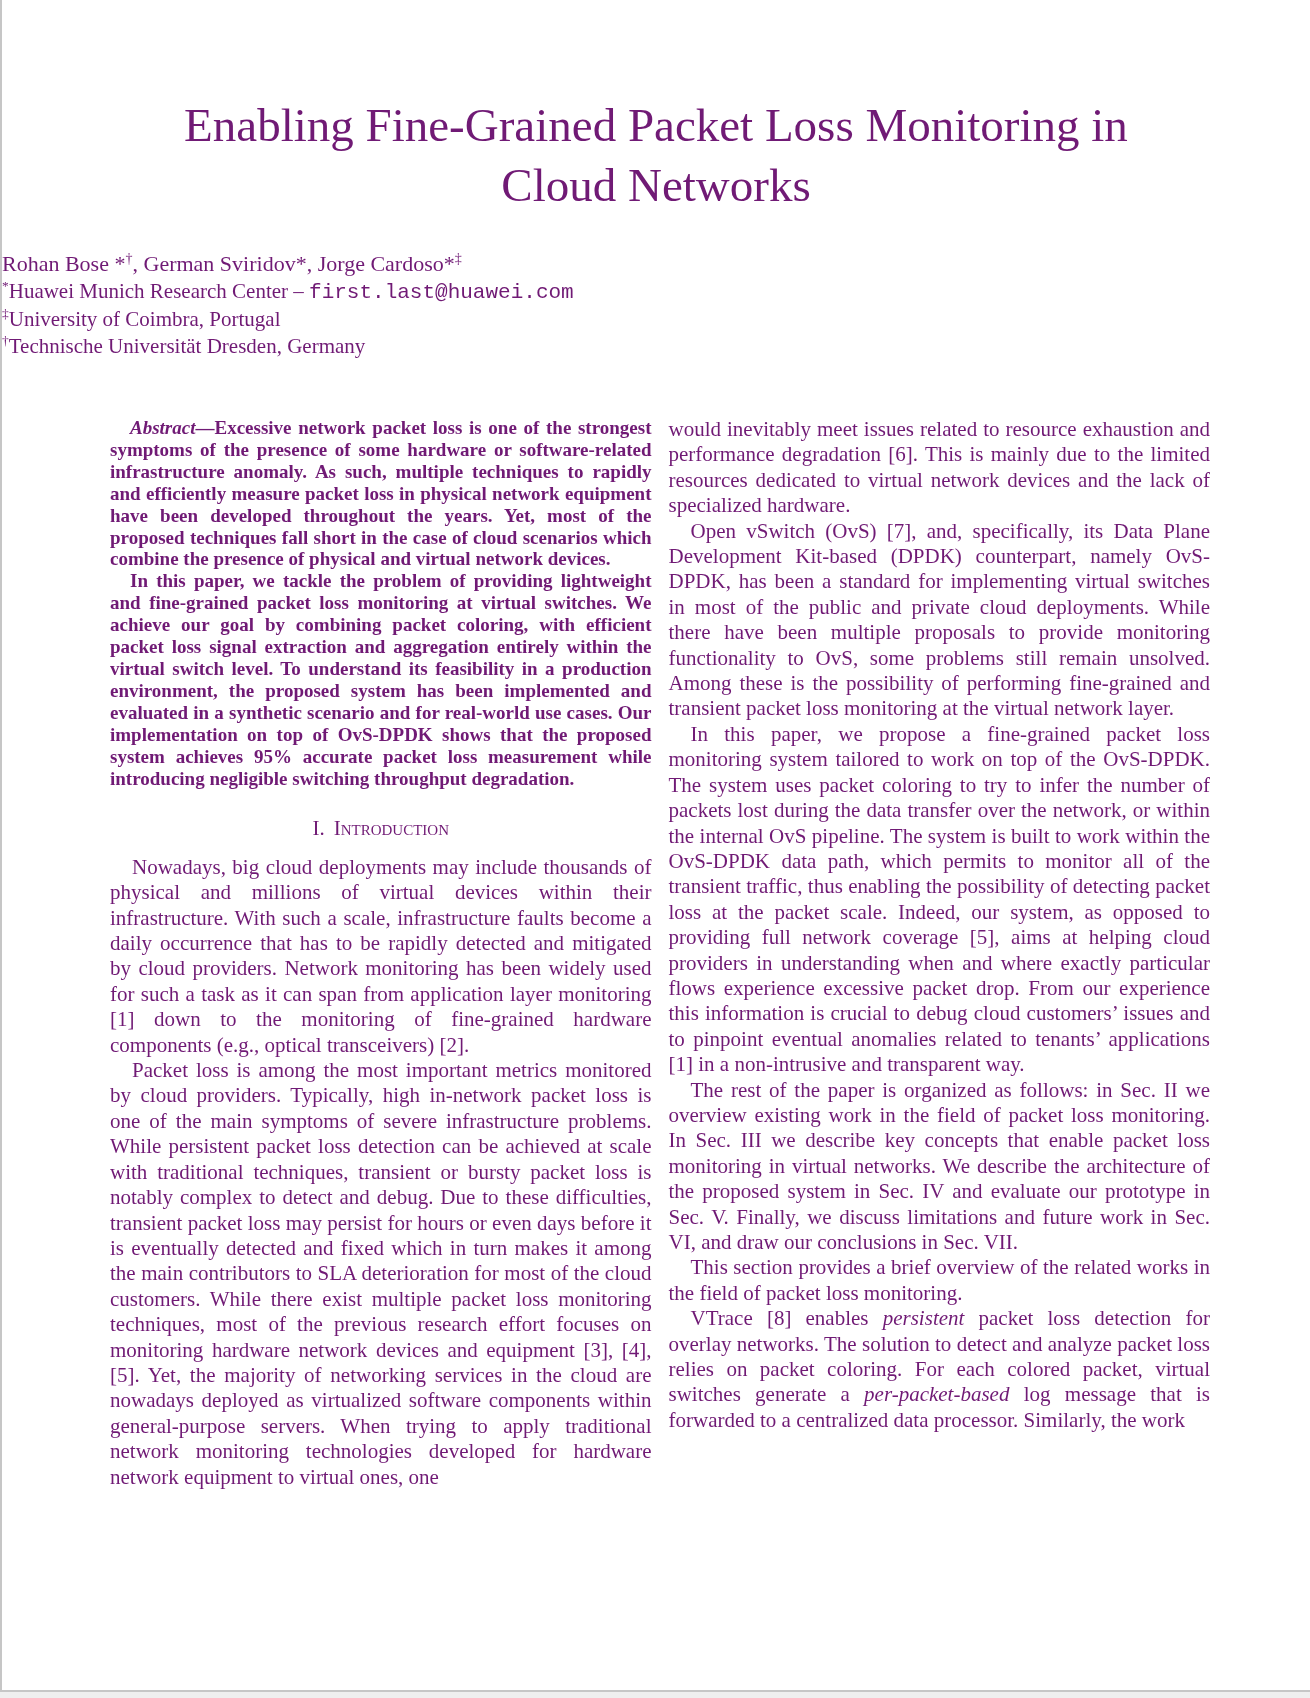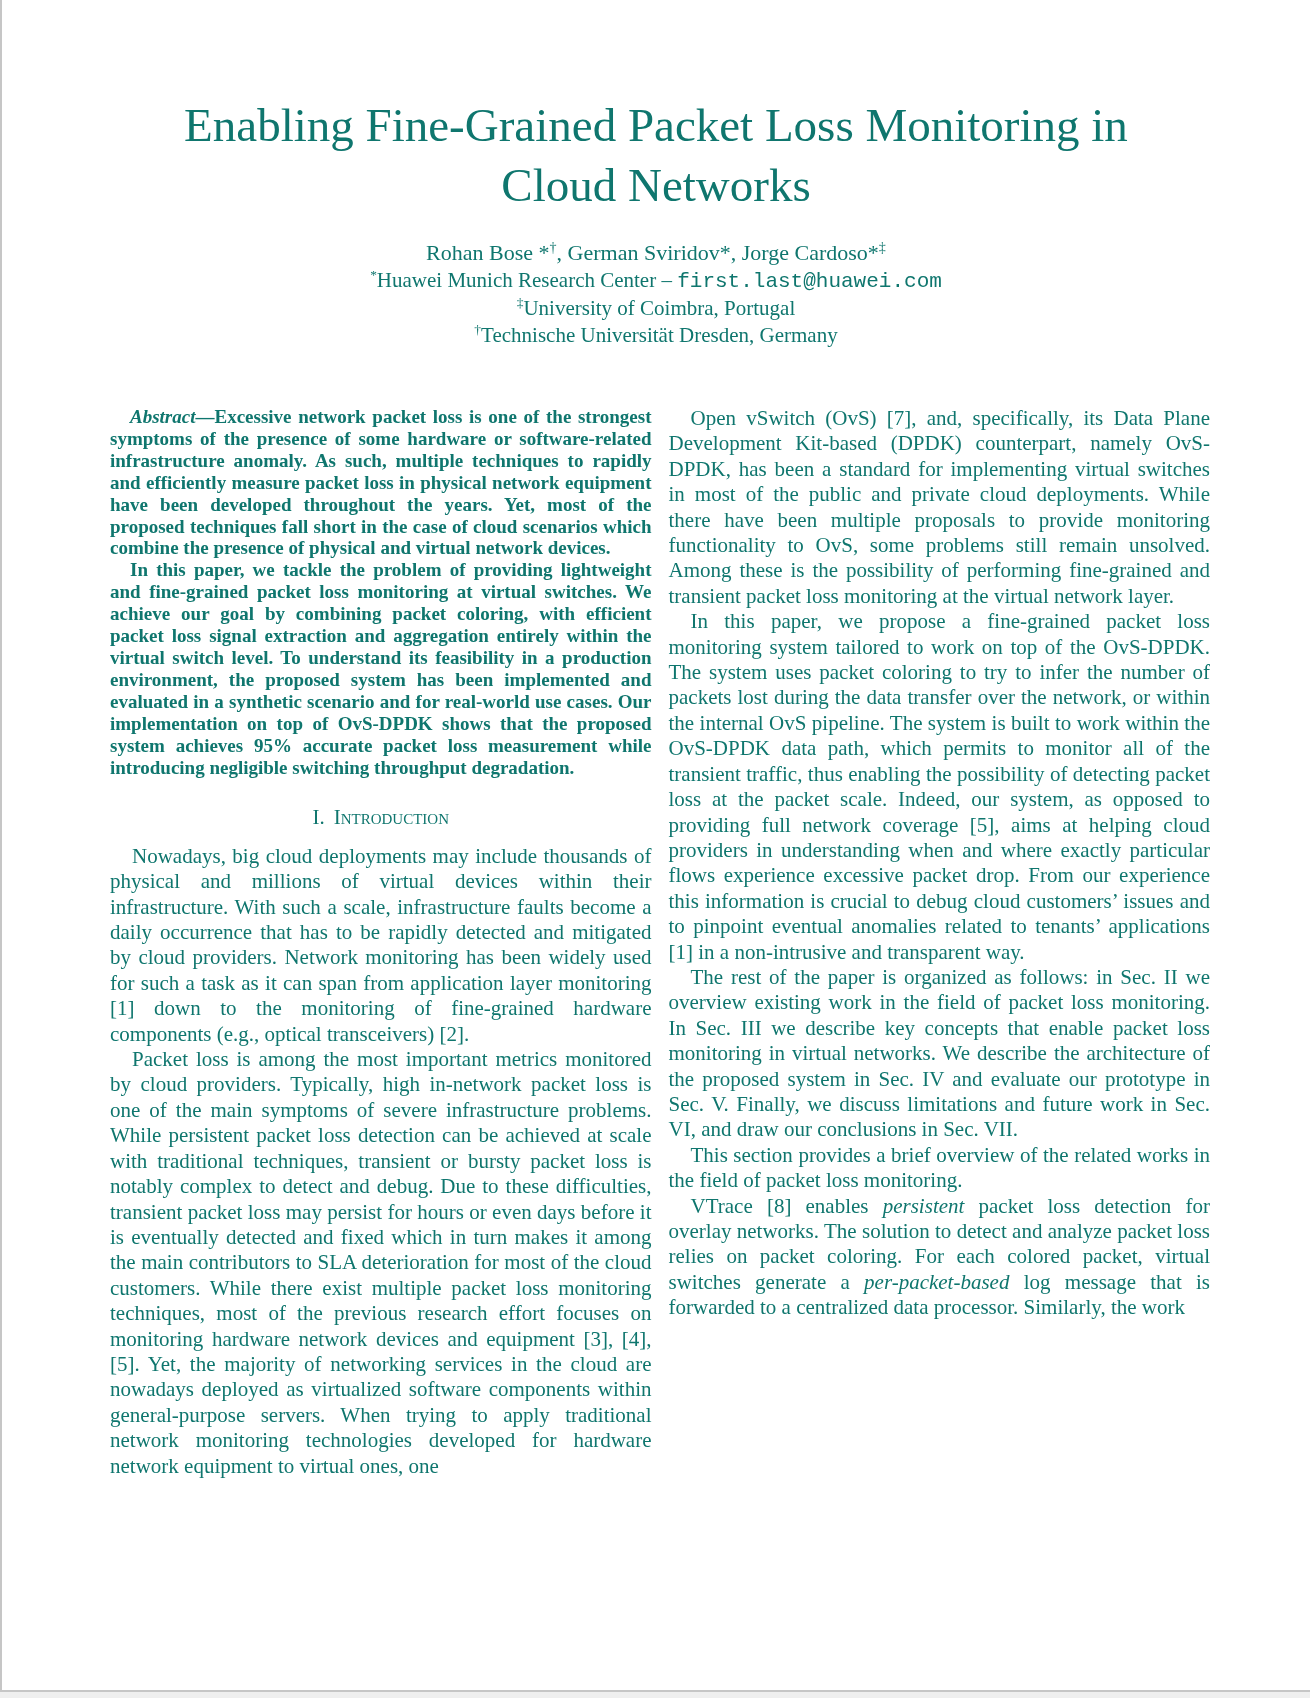--- a/index.html
+++ b/index.html
@@ -11,34 +11,33 @@
   .page {
     position: relative;
     width: 1310px;
     height: 1692px;
     background: #ffffff;
     border-left: 2px solid #c6c6c6;
     border-bottom: 2px solid #c6c6c6;
     box-sizing: border-box;
     overflow: hidden;
     font-family: "Liberation Serif", serif;
-    color: #0f766e;
+    color: #701a75;
   }
   .title {
     margin: 0;
     padding-top: 95px;
     text-align: center;
     font-size: 47px;
     line-height: 60px;
     font-weight: 400;
     font-family: "Liberation Serif", serif;
   }
   .authors-block {
-    margin-top: 24px;
-    text-align: center;
+    margin-top: 35px;
   }
   .authors-line {
     font-size: 22px;
     line-height: 28px;
   }
   .affil-line {
     font-size: 21px;
     line-height: 27px;
   }
   sup.marker {
@@ -129,20 +128,21 @@
       </div>
 
       <h2 class="sec-heading"><span class="sec-num">I.</span><span class="sec-title smallcaps">Introduction</span></h2>
 
       <p class="body-p">Nowadays, big cloud deployments may include thousands of physical and millions of virtual devices within their infrastructure. With such a scale, infrastructure faults become a daily occurrence that has to be rapidly detected and mitigated by cloud providers. Network monitoring has been widely used for such a task as it can span from application layer monitoring [1] down to the monitoring of fine-grained hardware components (e.g., optical transceivers) [2].</p>
       <p class="body-p">Packet loss is among the most important metrics monitored by cloud providers. Typically, high in-network packet loss is one of the main symptoms of severe infrastructure problems. While persistent packet loss detection can be achieved at scale with traditional techniques, transient or bursty packet loss is notably complex to detect and debug. Due to these difficulties, transient packet loss may persist for hours or even days before it is eventually detected and fixed which in turn makes it among the main contributors to SLA deterioration for most of the cloud customers. While there exist multiple packet loss monitoring techniques, most of the previous research effort focuses on monitoring hardware network devices and equipment [3], [4], [5]. Yet, the majority of networking services in the cloud are nowadays deployed as virtualized software components within general-purpose servers. When trying to apply traditional network monitoring technologies developed for hardware network equipment to virtual ones, one</p>
 
     </div>
 
     <div class="col">
+      <p class="body-p noindent">would inevitably meet issues related to resource exhaustion and performance degradation [6]. This is mainly due to the limited resources dedicated to virtual network devices and the lack of specialized hardware.</p>
       <p class="body-p">Open vSwitch (OvS) [7], and, specifically, its Data Plane Development Kit-based (DPDK) counterpart, namely OvS-DPDK, has been a standard for implementing virtual switches in most of the public and private cloud deployments. While there have been multiple proposals to provide monitoring functionality to OvS, some problems still remain unsolved. Among these is the possibility of performing fine-grained and transient packet loss monitoring at the virtual network layer.</p>
       <p class="body-p">In this paper, we propose a fine-grained packet loss monitoring system tailored to work on top of the OvS-DPDK. The system uses packet coloring to try to infer the number of packets lost during the data transfer over the network, or within the internal OvS pipeline. The system is built to work within the OvS-DPDK data path, which permits to monitor all of the transient traffic, thus enabling the possibility of detecting packet loss at the packet scale. Indeed, our system, as opposed to providing full network coverage [5], aims at helping cloud providers in understanding when and where exactly particular flows experience excessive packet drop. From our experience this information is crucial to debug cloud customers’ issues and to pinpoint eventual anomalies related to tenants’ applications [1] in a non-intrusive and transparent way.</p>
       <p class="body-p">The rest of the paper is organized as follows: in Sec. II we overview existing work in the field of packet loss monitoring. In Sec. III we describe key concepts that enable packet loss monitoring in virtual networks. We describe the architecture of the proposed system in Sec. IV and evaluate our prototype in Sec. V. Finally, we discuss limitations and future work in Sec. VI, and draw our conclusions in Sec. VII.</p>
 
 
       <p class="body-p">This section provides a brief overview of the related works in the field of packet loss monitoring.</p>
       <p class="body-p"><span>VTrace [8] enables </span><em class="it">persistent</em><span> packet loss detection for overlay networks. The solution to detect and analyze packet loss relies on packet coloring. For each colored packet, virtual switches generate a </span><em class="it">per-packet-based</em><span> log message that is forwarded to a centralized data processor. Similarly, the work</span></p>
     </div>
 
   </div>

